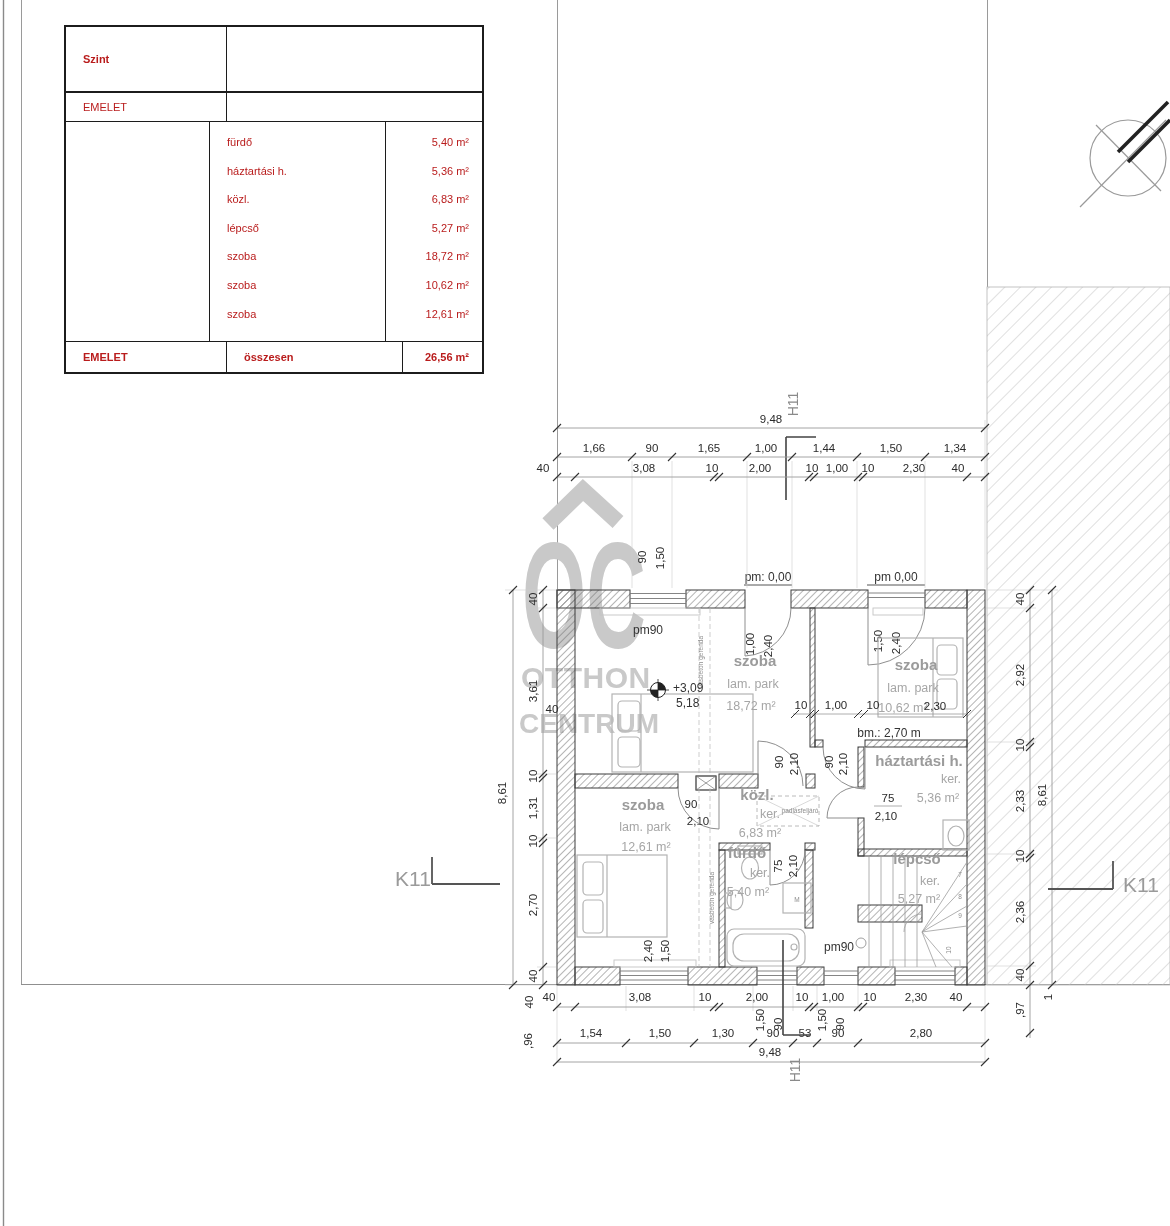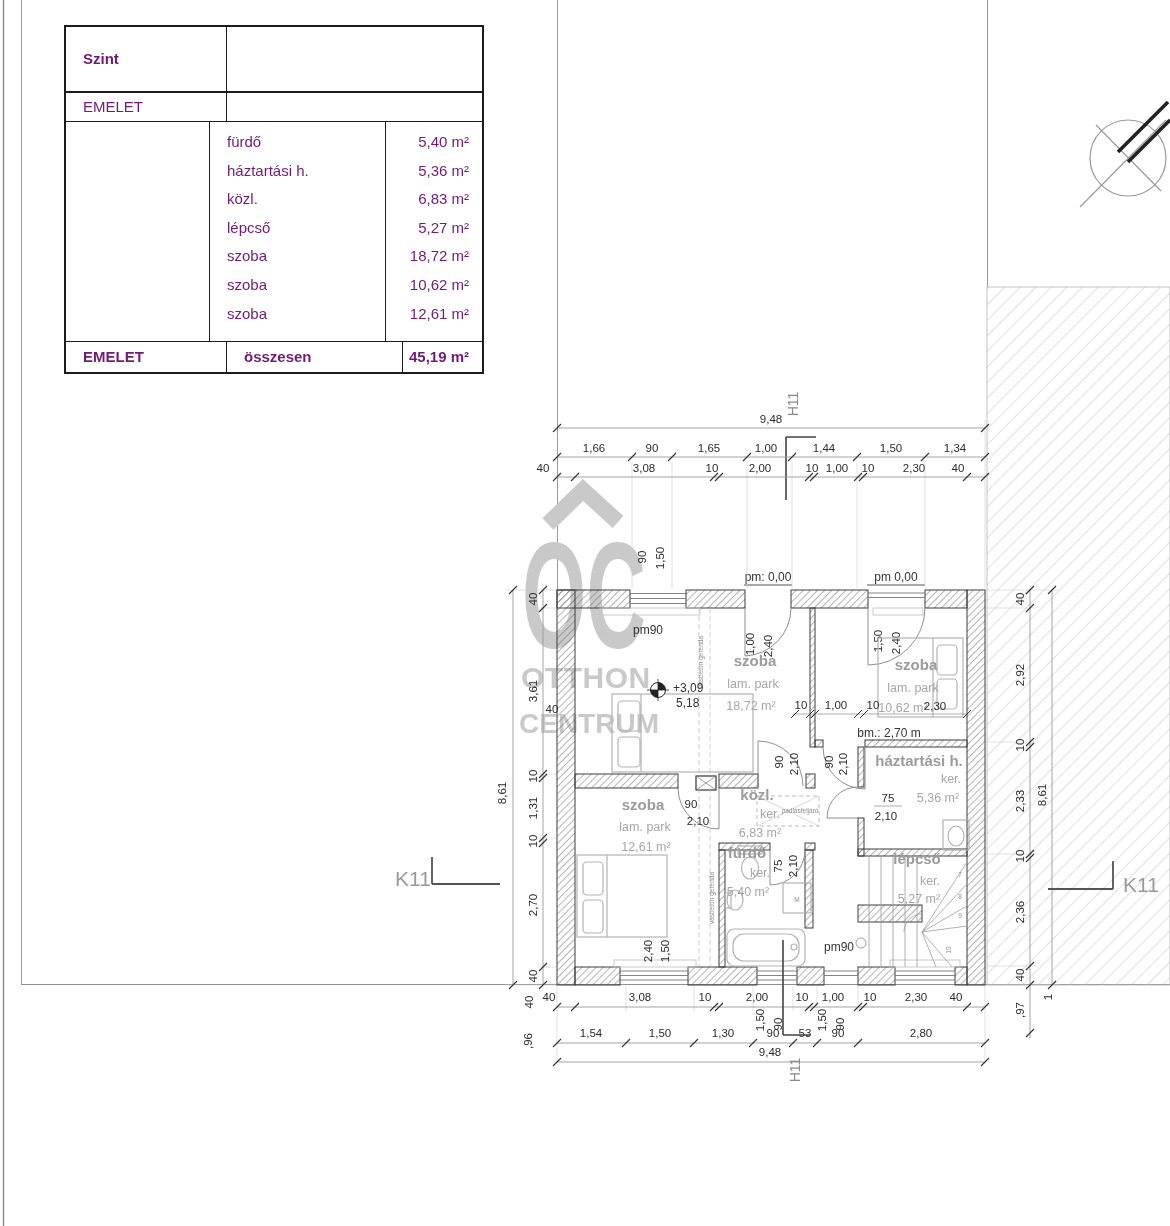--- a/index.html
+++ b/index.html
@@ -2,21 +2,21 @@
 <html><head>
 <meta charset="utf-8">
 <title>Floor plan</title>
 <style>
   html,body{margin:0;padding:0;background:#ffffff;}
   #page{position:relative;width:1170px;height:1226px;background:#fff;overflow:hidden;
         font-family:"Liberation Sans",sans-serif;}
   #plan-svg{position:absolute;left:0;top:0;z-index:0;}
   
   .tbl{position:absolute;left:64px;top:25px;width:416px;z-index:2;
-       border:2px solid #1c1c1c;background:#fff;color:#701a75;font-size:15px;}
+       border:2px solid #1c1c1c;background:#fff;color:#b91c1c;font-size:11px;}
   .tr{display:flex;}
   .t-head{height:64px;border-bottom:2px solid #1c1c1c;font-weight:bold;}
   .hc1{width:143px;border-right:1.5px solid #1c1c1c;padding-left:17px;line-height:64px;}
   .hc2{width:120px;border-right:1.5px solid #1c1c1c;padding-left:17px;line-height:64px;}
   .hc3{flex:1;padding:11px 0 0 12px;line-height:21px;}
   .hc3 .l2{padding-left:5px;}
   .t-group{height:28px;border-bottom:1.5px solid #1c1c1c;}
   .gc1{width:143px;border-right:1.5px solid #1c1c1c;padding-left:17px;line-height:28px;}
   .t-body{height:219px;}
   .bc1{width:143px;border-right:1.5px solid #1c1c1c;}
@@ -400,17 +400,17 @@
       <div>6,83 m²</div>
       <div>5,27 m²</div>
       <div>18,72 m²</div>
       <div>10,62 m²</div>
       <div>12,61 m²</div>
     </div>
   </div>
   <div class="tr t-foot">
     <div class="fc1">EMELET</div>
     <div class="fc2">összesen</div>
-    <div class="fc3">45,19 m²</div>
+    <div class="fc3">26,56 m²</div>
   </div>
 </div>
 
 </div>
 
 </body></html>

